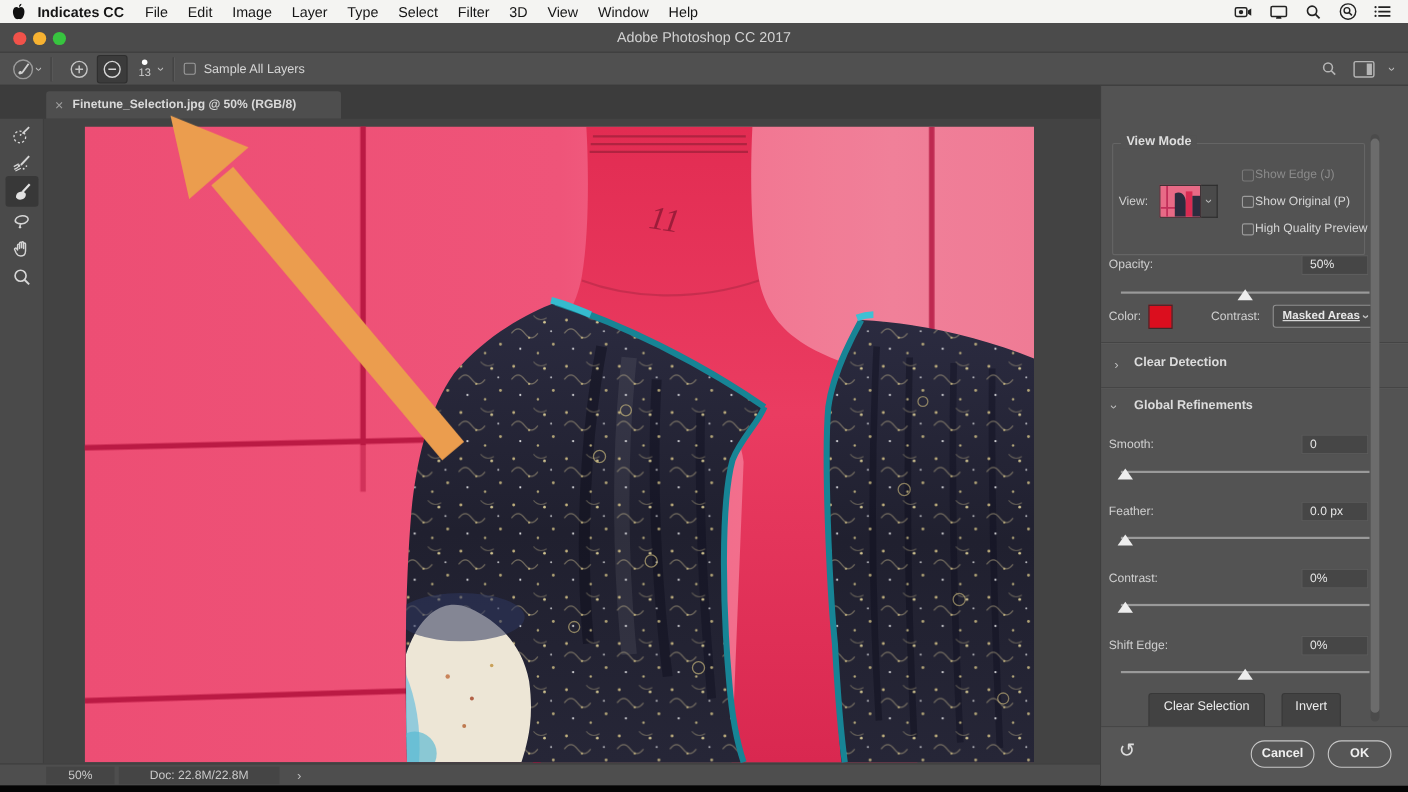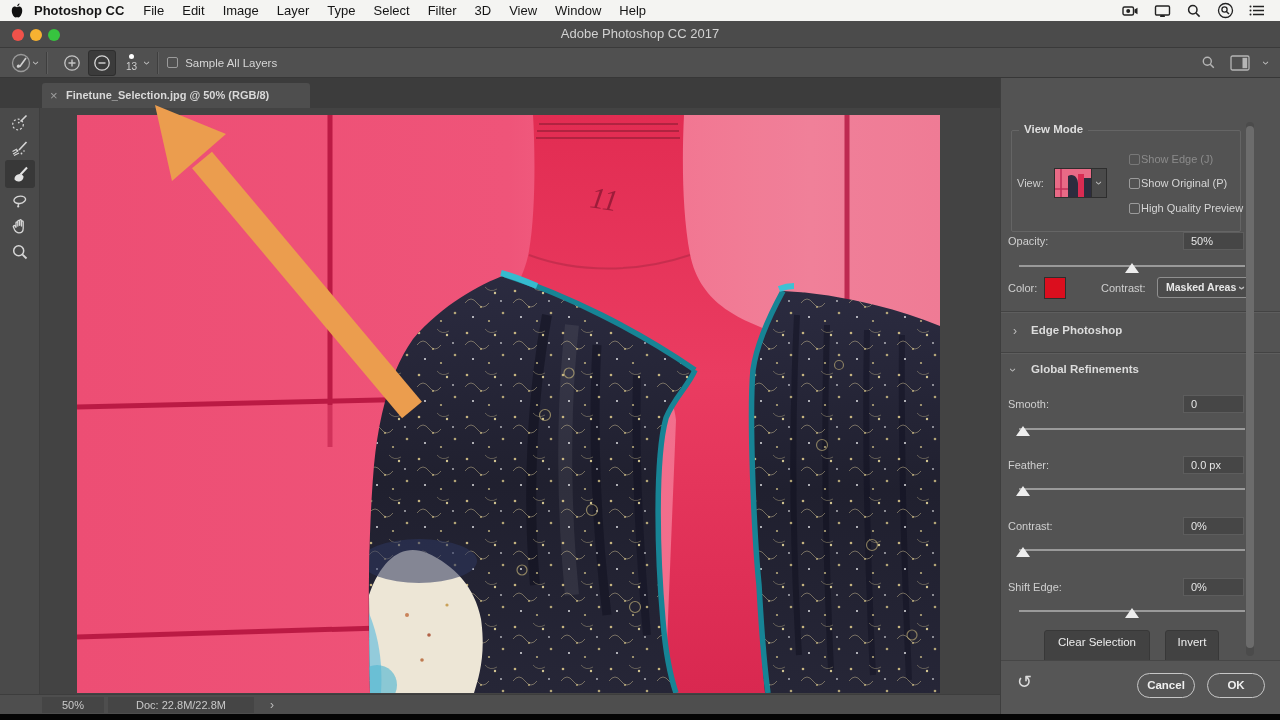--- a/index.html
+++ b/index.html
@@ -66,21 +66,21 @@
   .vchev{position:absolute;left:91px;top:90px;width:15px;height:30px;background:#4a4a4a;border:1px solid #2e2e2e;border-left:none;
          box-sizing:border-box;display:flex;align-items:center;justify-content:center;}
   .pfield{position:absolute;width:61px;height:18px;background:#464646;border:1px solid #5d5d5d;box-sizing:border-box;
           font-size:11px;color:#e6e6e6;line-height:16px;padding-left:7px;}
   .track{position:absolute;width:226px;height:2px;background:#9a9a9a;left:18px;}
   .thumb{position:absolute;width:0;height:0;border-left:7px solid transparent;border-right:7px solid transparent;
          border-bottom:10px solid #ededed;transform:translateX(-50%);}
   .divider{position:absolute;left:0;width:280px;height:1px;background:#434343;border-bottom:1px solid #5e5e5e;}
   .swatch{position:absolute;left:43px;top:199px;width:22px;height:22px;border:1px solid #2e2e2e;box-sizing:border-box;}
   .dropdown{position:absolute;left:156px;top:199px;width:93px;height:21px;border:1px solid #8f8f8f;border-radius:3px;background:#4b4b4b;
-            box-sizing:border-box;font-size:10.5px;font-weight:700;color:#e8e8e8;line-height:19px;padding-left:8px;}
+            box-sizing:border-box;font-size:10.5px;font-weight:700;color:#e8e8e8;line-height:19px;padding-left:8px;text-decoration:underline;}
   .dropdown .chev{position:absolute;right:5px;top:4px;}
   .pbtn{position:absolute;height:40px;background:#424242;border:1px solid #383838;border-radius:3px;box-sizing:border-box;
         text-align:center;font-size:11.5px;color:#ededed;line-height:22px;}
   .pfoot{position:absolute;left:0;top:582px;width:280px;height:54px;background:#565656;border-top:1px solid #464646;box-sizing:border-box;}
   .pill{position:absolute;top:12px;width:58px;height:25px;border:1.5px solid #c6c6c6;border-radius:13px;box-sizing:border-box;
         text-align:center;font-size:11.5px;font-weight:700;color:#efefef;line-height:22px;background:transparent;}
   .reset{position:absolute;left:16px;top:10px;font-size:18px;color:#dcdcdc;}
   .scrolltrack{position:absolute;left:245px;top:44px;width:8px;height:534px;background:#4b4b4b;border-radius:4px;}
   .scrollthumb{position:absolute;left:0;top:4px;width:8px;height:522px;background:#6c6c6c;border-radius:4px;}
 </style>
@@ -88,21 +88,21 @@
 <body>
 
 <div class="app">
 
   <div class="menubar">
     <span class="micon">
       <svg width="14" height="16" viewBox="0 0 14 16">
           <path d="M7 4.2C5.2 2.8 3.1 3.3 2.2 5.3 1 8.2 2.5 12.6 4.5 14.1c1 .8 1.7.2 2.5.2s1.5.6 2.5-.2c2-1.5 3.5-5.9 2.3-8.8-.9-2-3-2.5-4.8-1.1zM7.2 3.3C7.2 2 8.2.7 9.5.5c.1 1.3-1 2.7-2.3 2.8z" fill="#111"></path>
         </svg>
     </span>
-    <span class="mi appname">Photoshop CC</span>
+    <span class="mi appname">Indicates CC</span>
     <span class="mi">File</span>
     <span class="mi">Edit</span>
     <span class="mi">Image</span>
     <span class="mi">Layer</span>
     <span class="mi">Type</span>
     <span class="mi">Select</span>
     <span class="mi">Filter</span>
     <span class="mi">3D</span>
     <span class="mi">View</span>
     <span class="mi">Window</span>
@@ -421,21 +421,21 @@
     <div class="swatch" style="background:#DB0E1E"></div>
     <div class="plabel" style="left:100px;top:204px">Contrast:</div>
     <div class="dropdown">
       <span>Masked Areas</span>
       <span class="chev down">›</span>
     </div>
 
     <div class="divider" style="top:233px"></div>
 
     <span class="abs chev" style="left:12px;top:247px">›</span>
-    <div class="plabel bold" style="left:30px;top:246px">Edge Photoshop</div>
+    <div class="plabel bold" style="left:30px;top:246px">Clear Detection</div>
 
     <div class="divider" style="top:274px"></div>
 
     <span class="abs chev down" style="left:10px;top:286px">›</span>
     <div class="plabel bold" style="left:30px;top:285px">Global Refinements</div>
 
     <div class="plabel" style="left:7px;top:320px">Smooth:</div>
     <div class="pfield" style="left:182px;top:317px">0</div>
     <div class="track" style="top:350px"></div>
     <div class="thumb" style="left:22px;top:348px"></div>

